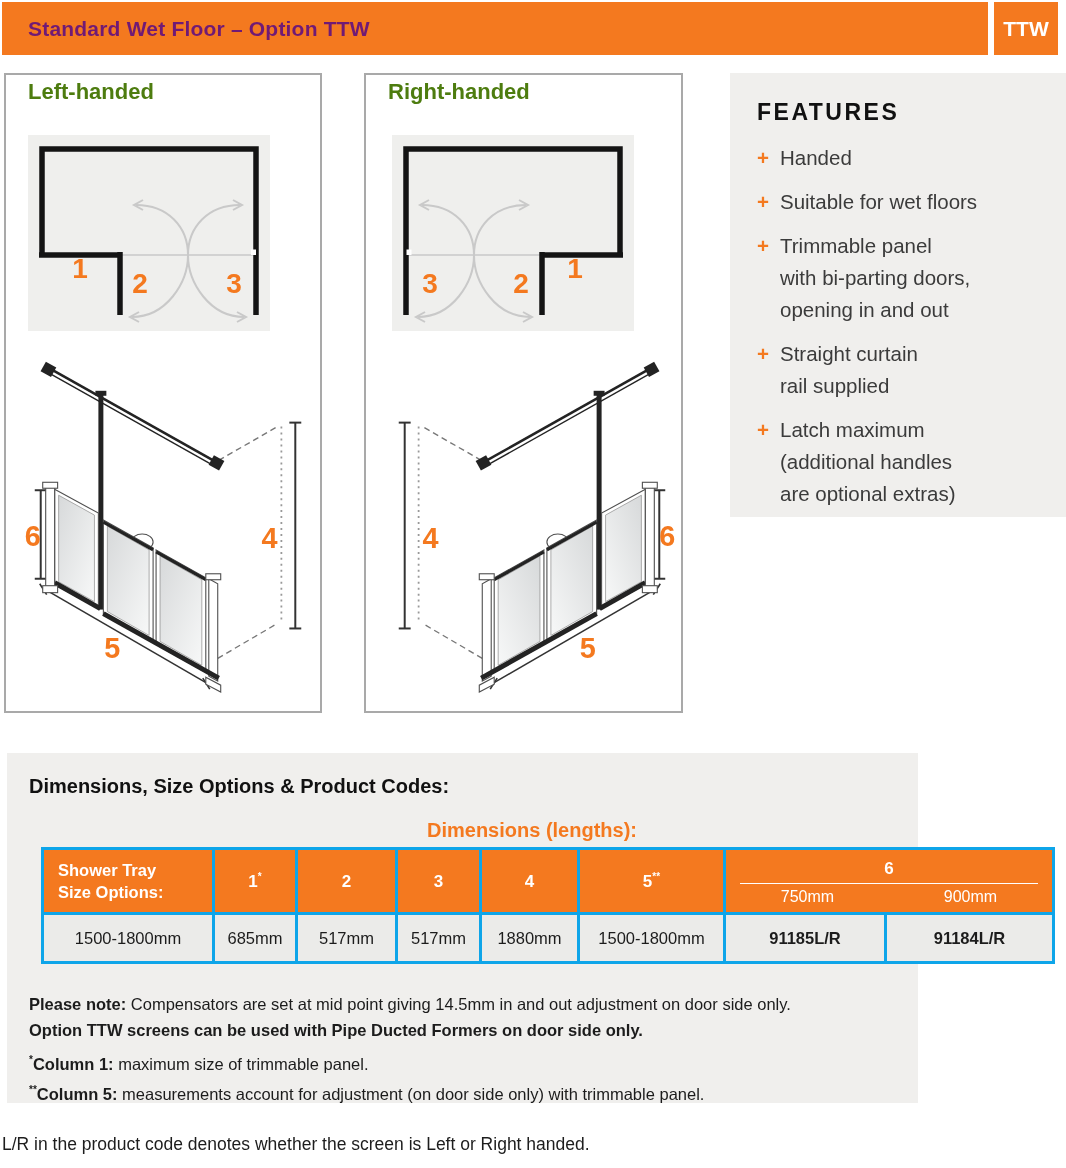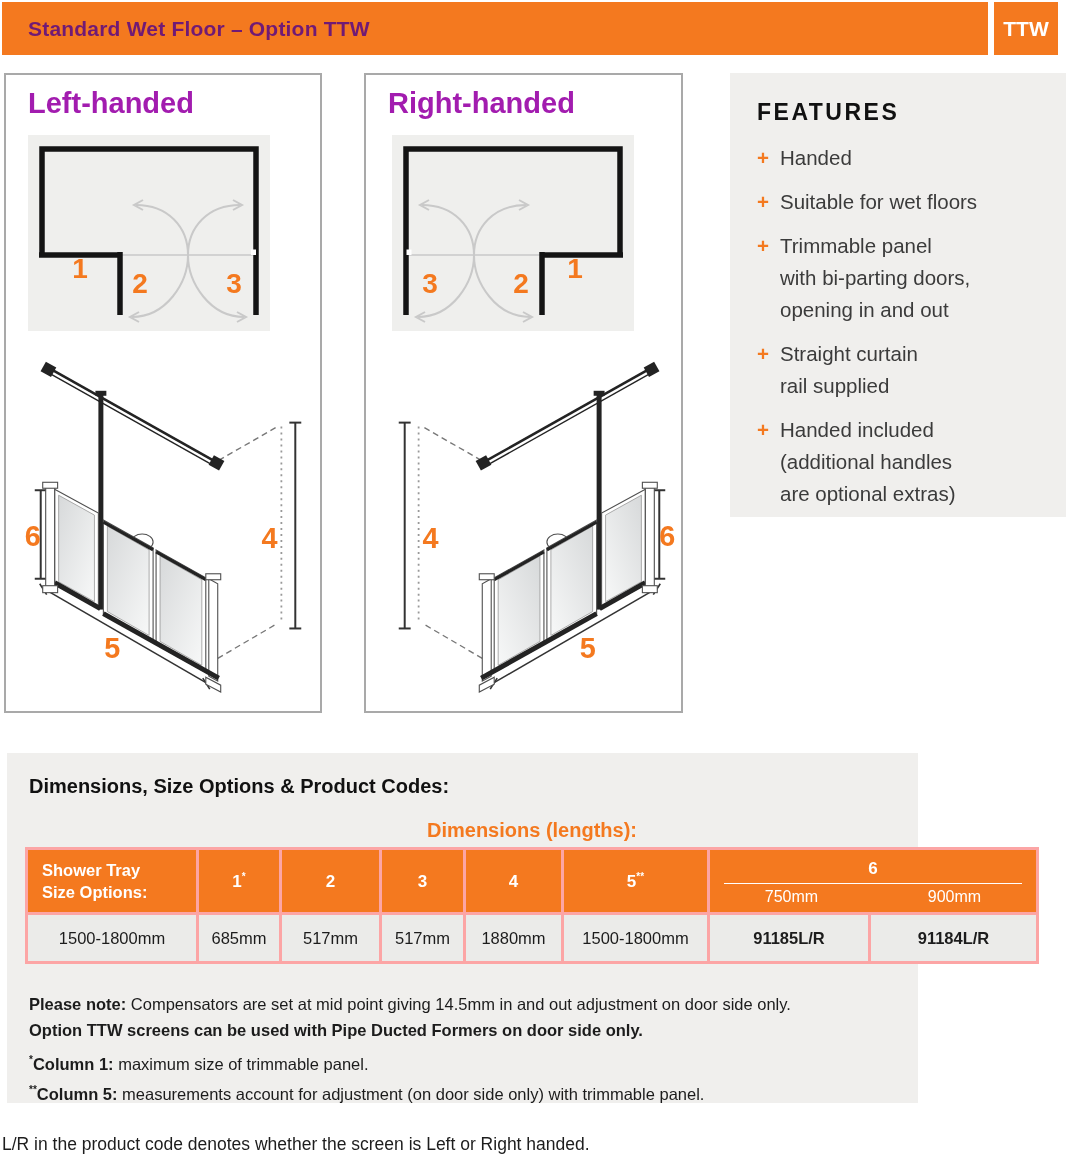--- a/index.html
+++ b/index.html
@@ -21,21 +21,21 @@
     font-size:21px;font-weight:bold;
   }
   
   .panel{
     position:absolute;top:73px;height:640px;background:#fff;
     border:2px solid #a9a9a9;box-sizing:border-box;
   }
   .panel.pleft{left:4px;width:318px;}
   .panel.pright{left:364px;width:319px;}
   .panel h2{
-    margin:0;position:absolute;left:22px;top:12px;font-size:29px;font-weight:bold;color:#a21caf;
+    margin:0;position:absolute;left:22px;top:4px;font-size:22px;font-weight:bold;color:#4d7c0f;
   }
   .plan{position:absolute;top:60px;width:242px;height:196px;background:#efefed;}
   .pleft .plan{left:22px;}
   .pright .plan{left:26px;}
   .elev{position:absolute;left:14px;top:278px;width:300px;height:358px;}
   
   .wall{stroke:#141414;stroke-width:5.5;fill:none;stroke-linejoin:miter;}
   .doorline{stroke:#c9c9c9;stroke-width:1.5;}
   .arc,.arrow{stroke:#c9c9c9;stroke-width:2;fill:none;}
   .num{fill:#f4791f;font-weight:bold;font-size:29px;}
@@ -70,22 +70,22 @@
     position:absolute;left:7px;top:753px;width:911px;height:350px;background:#f0efed;
   }
   .bottom .heading{
     position:absolute;left:22px;top:22px;font-size:20px;font-weight:bold;color:#111;
   }
   .dim-caption{
     position:absolute;left:18px;top:66px;width:1014px;text-align:center;
     font-size:20px;font-weight:bold;color:#f4791f;
   }
   table.spec{
-    position:absolute;left:18px;top:94px;width:1014px;
-    border-collapse:separate;border-spacing:3px;background:#fca5a5;table-layout:fixed;
+    position:absolute;left:34px;top:94px;width:1014px;
+    border-collapse:separate;border-spacing:3px;background:#0ea5e9;table-layout:fixed;
   }
   table.spec th{
     background:#f4791f;color:#fff;font-weight:bold;font-size:17px;text-align:center;
     height:62px;vertical-align:middle;padding:0;
   }
   table.spec th.lead{
     text-align:left;padding-left:14px;font-size:16.5px;line-height:22px;white-space:pre-line;
   }
   table.spec th sup{font-size:10px;vertical-align:super;}
   th.six{height:62px;vertical-align:middle;}
@@ -271,21 +271,21 @@
 with bi-parting doors,
 opening in and out</span>
     </li>
     <li>
       <span class="plus">+</span>
       <span class="ftext">Straight curtain
 rail supplied</span>
     </li>
     <li>
       <span class="plus">+</span>
-      <span class="ftext">Handed included
+      <span class="ftext">Latch maximum
 (additional handles
 are optional extras)</span>
     </li>
   </ul>
 </div>
 
 <div class="bottom">
   <div class="heading">Dimensions, Size Options &amp; Product Codes:</div>
   <div class="dim-caption">Dimensions (lengths):</div>
 

